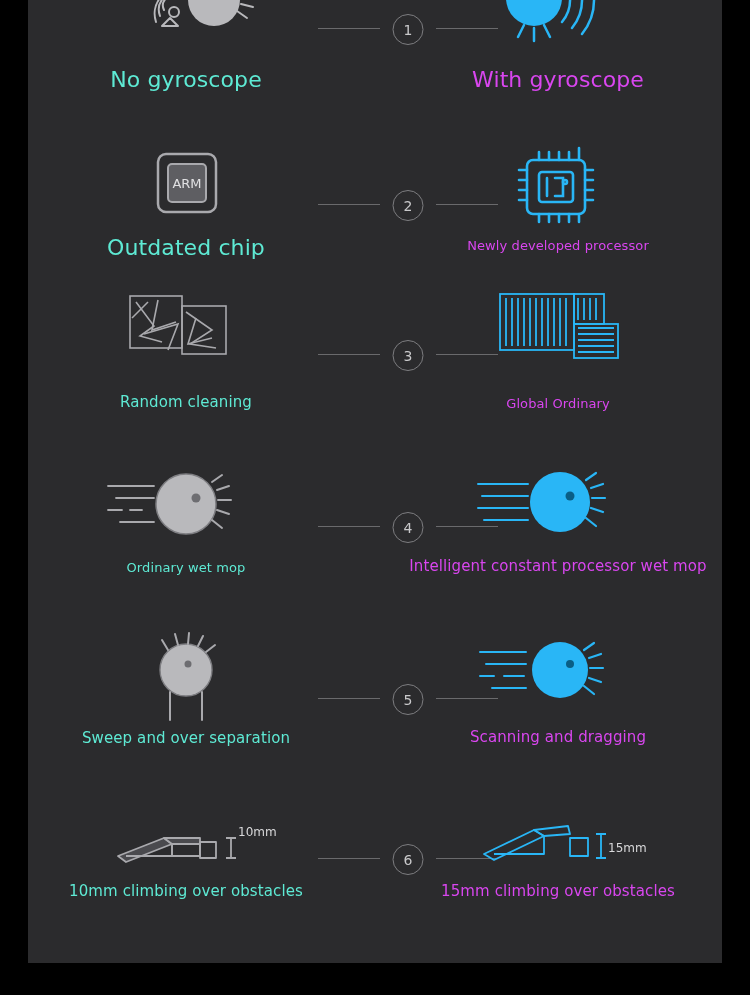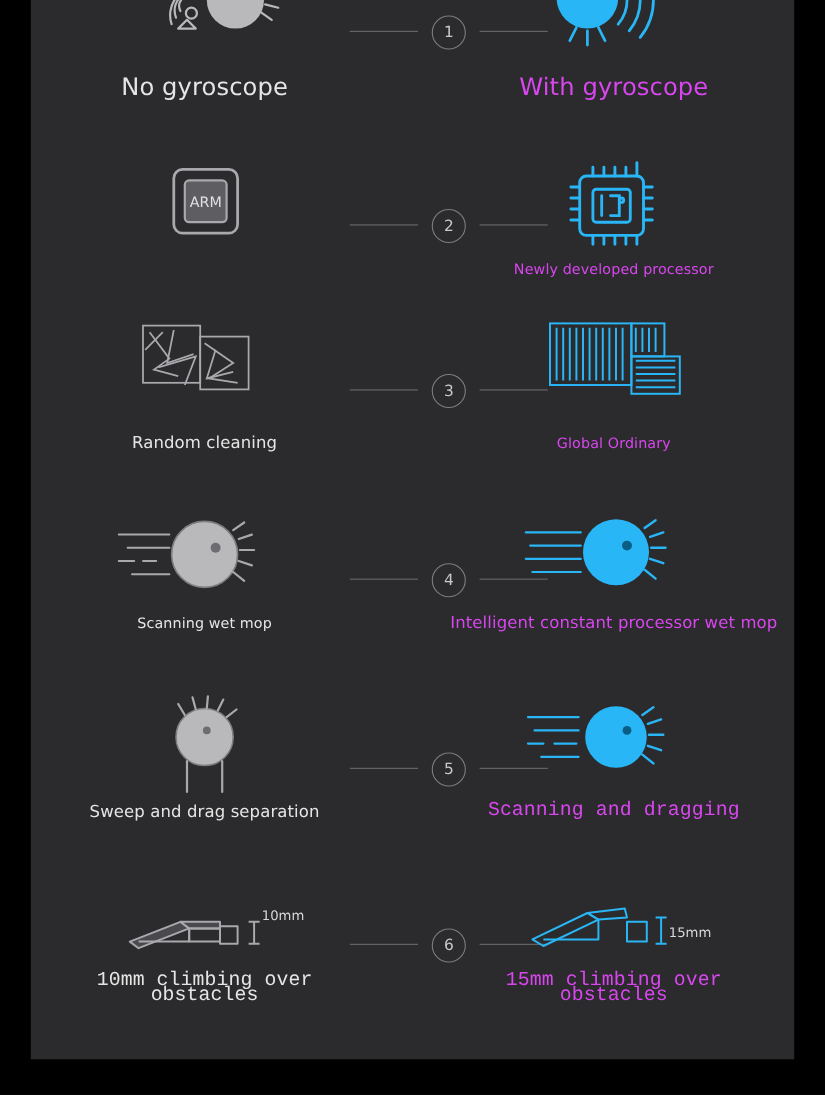--- a/index.html
+++ b/index.html
@@ -44,29 +44,29 @@
   .side.right { left: 380px; }
 
   .art {
     position: relative;
     height: 96px;
     display: flex;
     align-items: center;
     justify-content: center;
   }
   .cap {
-    color: #e5e5e5;
+    color: #5eead4;
     font-size: 15px;
     line-height: 16px;
     margin-top: 2px;
     letter-spacing: 0.1px;
   }
   .cap.big { font-size: 22px; line-height: 24px; }
   .cap.mid { font-size: 13px; line-height: 19px; }
-  .cap.small { font-size: 18px; line-height: 14px; font-family: Liberation Mono, monospace; }
+  .cap.small { font-size: 15px; line-height: 14px; }
   .cap.blue { color: #d946ef; }
 
   
   .connector {
     position: absolute;
     left: 290px;
     width: 180px;
     height: 30px;
   }
   .connector .line {
@@ -154,20 +154,21 @@
 
     <div class="row" style="top:138px; height:140px;">
       <div class="side left">
         <div class="art">
           <svg width="120" height="96" viewBox="0 0 120 96">
             <rect x="32" y="16" width="58" height="58" rx="8" fill="none" stroke="#a9a9ad" stroke-width="2.5"></rect>
             <rect x="42" y="26" width="38" height="38" rx="4" fill="#5e5e62" stroke="#a9a9ad" stroke-width="2"></rect>
             <text x="61" y="50" fill="#e0e0e2" font-size="13" font-family="DejaVu Sans, sans-serif" text-anchor="middle">ARM</text>
           </svg>
         </div>
+        <div class="cap big">Outdated chip</div>
       </div>
 
       <div class="connector" style="top:52px;">
         <div class="line l"></div>
           <div class="line r"></div>
         <div class="circle">2</div>
       </div>
 
       <div class="side right">
         <div class="art">
@@ -245,21 +246,21 @@
             <circle cx="110" cy="38" r="4.5" fill="#6d6d71"></circle>
             <g stroke="#a9a9ad" stroke-width="2" stroke-linecap="round">
               <path d="M126 22 l10 -7"></path>
                 <path d="M131 30 l12 -4"></path>
               <path d="M132 40 l13 0"></path>
                 <path d="M131 50 l12 4"></path>
               <path d="M126 60 l10 8"></path>
             </g>
           </svg>
         </div>
-        <div class="cap mid">Scanning wet mop</div>
+        <div class="cap mid">Ordinary wet mop</div>
       </div>
 
       <div class="connector" style="top:52px;">
         <div class="line l"></div>
           <div class="line r"></div>
         <div class="circle">4</div>
       </div>
 
       <div class="side right">
         <div class="art">
@@ -297,21 +298,21 @@
               <path d="M82 12 l1 -11"></path>
                 <path d="M92 14 l5 -10"></path>
               <path d="M100 20 l9 -7"></path>
             </g>
             <g stroke="#a9a9ad" stroke-width="2" stroke-linecap="round">
               <path d="M64 60 v28"></path>
                 <path d="M96 60 v28"></path>
             </g>
           </svg>
         </div>
-        <div class="cap">Sweep and drag separation</div>
+        <div class="cap">Sweep and over separation</div>
       </div>
 
       <div class="connector" style="top:52px;">
         <div class="line l"></div>
           <div class="line r"></div>
         <div class="circle">5</div>
       </div>
 
       <div class="side right">
         <div class="art">

